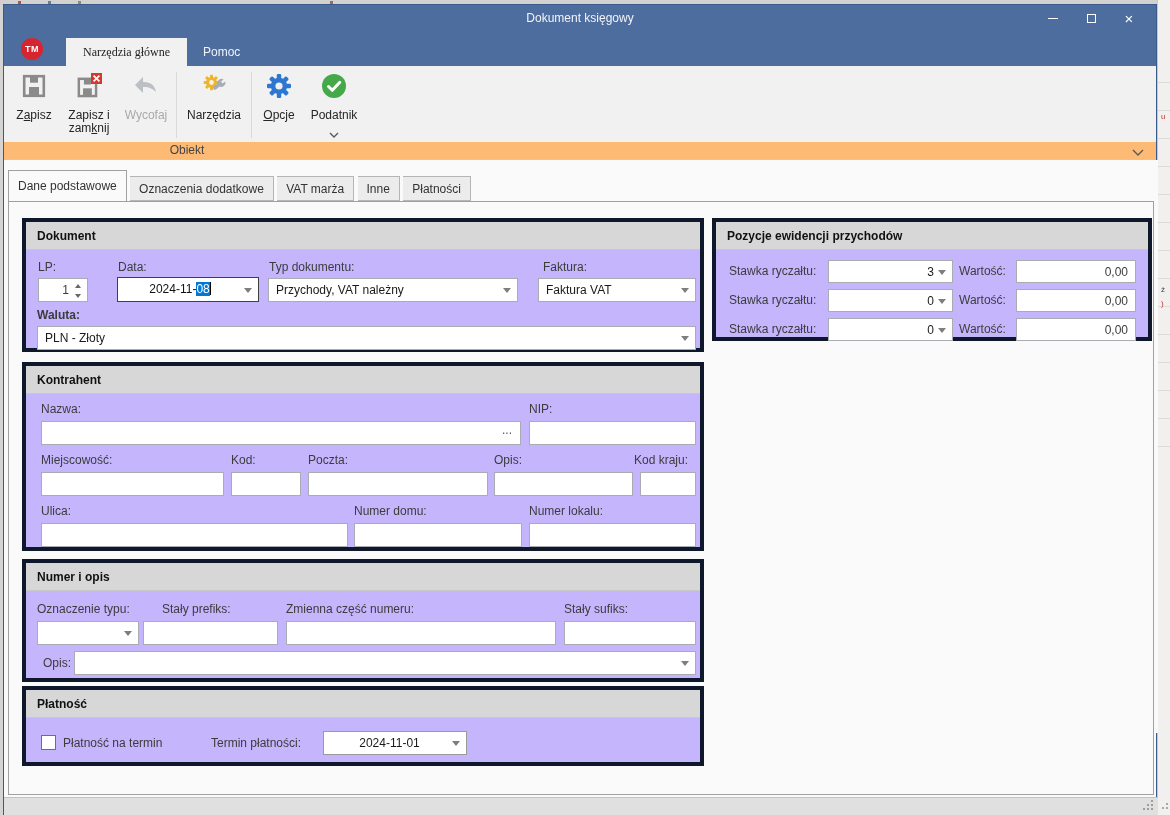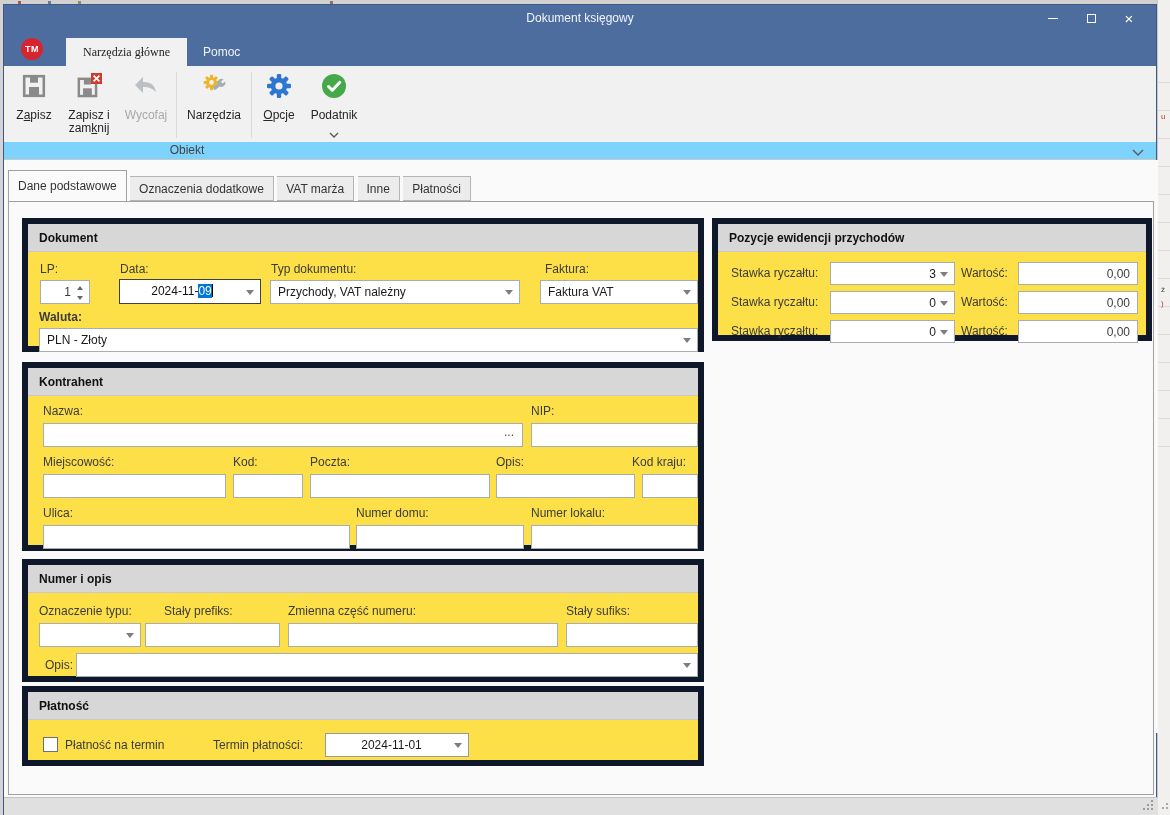--- a/index.html
+++ b/index.html
@@ -34,36 +34,36 @@
   .rtab { position:absolute; top:6px; height:28px; line-height:28px; padding:0 17px; color:#f0f2f7; font-size:12px; }
   .rtab.active { background:#f1f1f1; color:#222; }
 
   
   .ribbon-body { position:absolute; left:0; top:61px; width:100%; height:94px; background:#f1f1f1; border-bottom:1px solid #c9c9c9; }
   .rbtn { position:absolute; top:3px; height:72px; text-align:center; }
   .rbtn .ricon { position:absolute; left:50%; top:4px; width:26px; height:26px; margin-left:-13px; }
   .rbtn .rlabel { position:absolute; left:0; right:0; top:40px; line-height:13px; font-size:12px; color:#262626; }
   .rbtn.disabled .rlabel { color:#a9a9a9; }
   .rsep { position:absolute; top:6px; width:1px; height:66px; background:#d9d9d9; }
-  .rgroup-row { position:absolute; left:0; bottom:0; width:100%; height:17px; background:#7dd3fc; }
+  .rgroup-row { position:absolute; left:0; bottom:0; width:100%; height:17px; background:#fdba74; }
   .rgroup-caption { position:absolute; left:183px; top:1px; transform:translateX(-50%); color:#444; font-size:12px; }
   .collapse-chevron { position:absolute; right:12px; top:3px; }
   .pod-chevron { position:absolute; left:50%; transform:translateX(-50%); top:58px; }
   u { text-decoration:underline; }
 
   
   .page { position:absolute; left:0; top:155px; width:1154px; height:573px; background:#fafafa; }
   .dtabs { position:absolute; left:4px; top:10px; height:31px; }
   .dtab { display:inline-block; vertical-align:bottom; height:25px; line-height:25px; padding:0 9px; background:#ececec; border:1px solid #b5b5b5; border-left:none; color:#333; }
   .dtab:first-child { border-left:1px solid #b5b5b5; }
   .dtab.active { height:31px; line-height:31px; background:#fafafa; border:1px solid #a0a0a0; border-bottom:none; position:relative; z-index:2; }
   .panel { position:absolute; left:4px; top:41px; width:1146px; height:594px; background:#fafafa; border:1px solid #a0a0a0; }
 
   
-  .grp { position:absolute; background:#fde047; border:6px solid #0f172a; }
+  .grp { position:absolute; background:#c4b5fd; border:4px solid #0f172a; }
   .grp-h { height:28px; line-height:28px; background:#d7d7d7; border-bottom:1px solid #c8c8c8; padding-left:11px; font-weight:bold; color:#111; font-size:12px; }
   .lbl { position:absolute; height:14px; line-height:14px; color:#3c3c3c; white-space:nowrap; }
   .fld { position:absolute; height:24px; background:#fff; border:1px solid #a9acb1; }
   .cmb { position:absolute; height:24px; background:#fff; border:1px solid #a9acb1; }
   .cmb .val { position:absolute; left:7px; top:4px; right:18px; height:15px; line-height:15px; color:#1a1a1a; white-space:nowrap; overflow:hidden; }
   .cmb .val.center { text-align:center; }
   .cmb .val.right { text-align:right; }
   .arr { position:absolute; right:6px; top:50%; margin-top:-2px; width:0; height:0; border-left:4px solid transparent; border-right:4px solid transparent; border-top:5px solid #7e7e7e; }
 
   
@@ -257,21 +257,21 @@
 
           <div class="fld" style="left:12px;top:56px;width:50px;">
             <span style="position:absolute;right:18px;top:4px;">1</span>
             <span class="spin">
               <i class="spin-up"></i>
               <i class="spin-dn"></i>
             </span>
           </div>
 
           <div class="datefld" style="left:91px;top:55px;width:142px;">
-            <span class="dtxt"><span>2024-11-</span><span class="sel">09</span><span class="caret"></span></span>
+            <span class="dtxt"><span>2024-11-</span><span class="sel">08</span><span class="caret"></span></span>
             <i class="arr"></i>
           </div>
 
           <div class="cmb" style="left:242px;top:56px;width:250px;">
             <span class="val">Przychody, VAT należny</span>
             <i class="arr"></i>
           </div>
 
           <div class="cmb" style="left:512px;top:56px;width:158px;">
             <span class="val">Faktura VAT</span>

